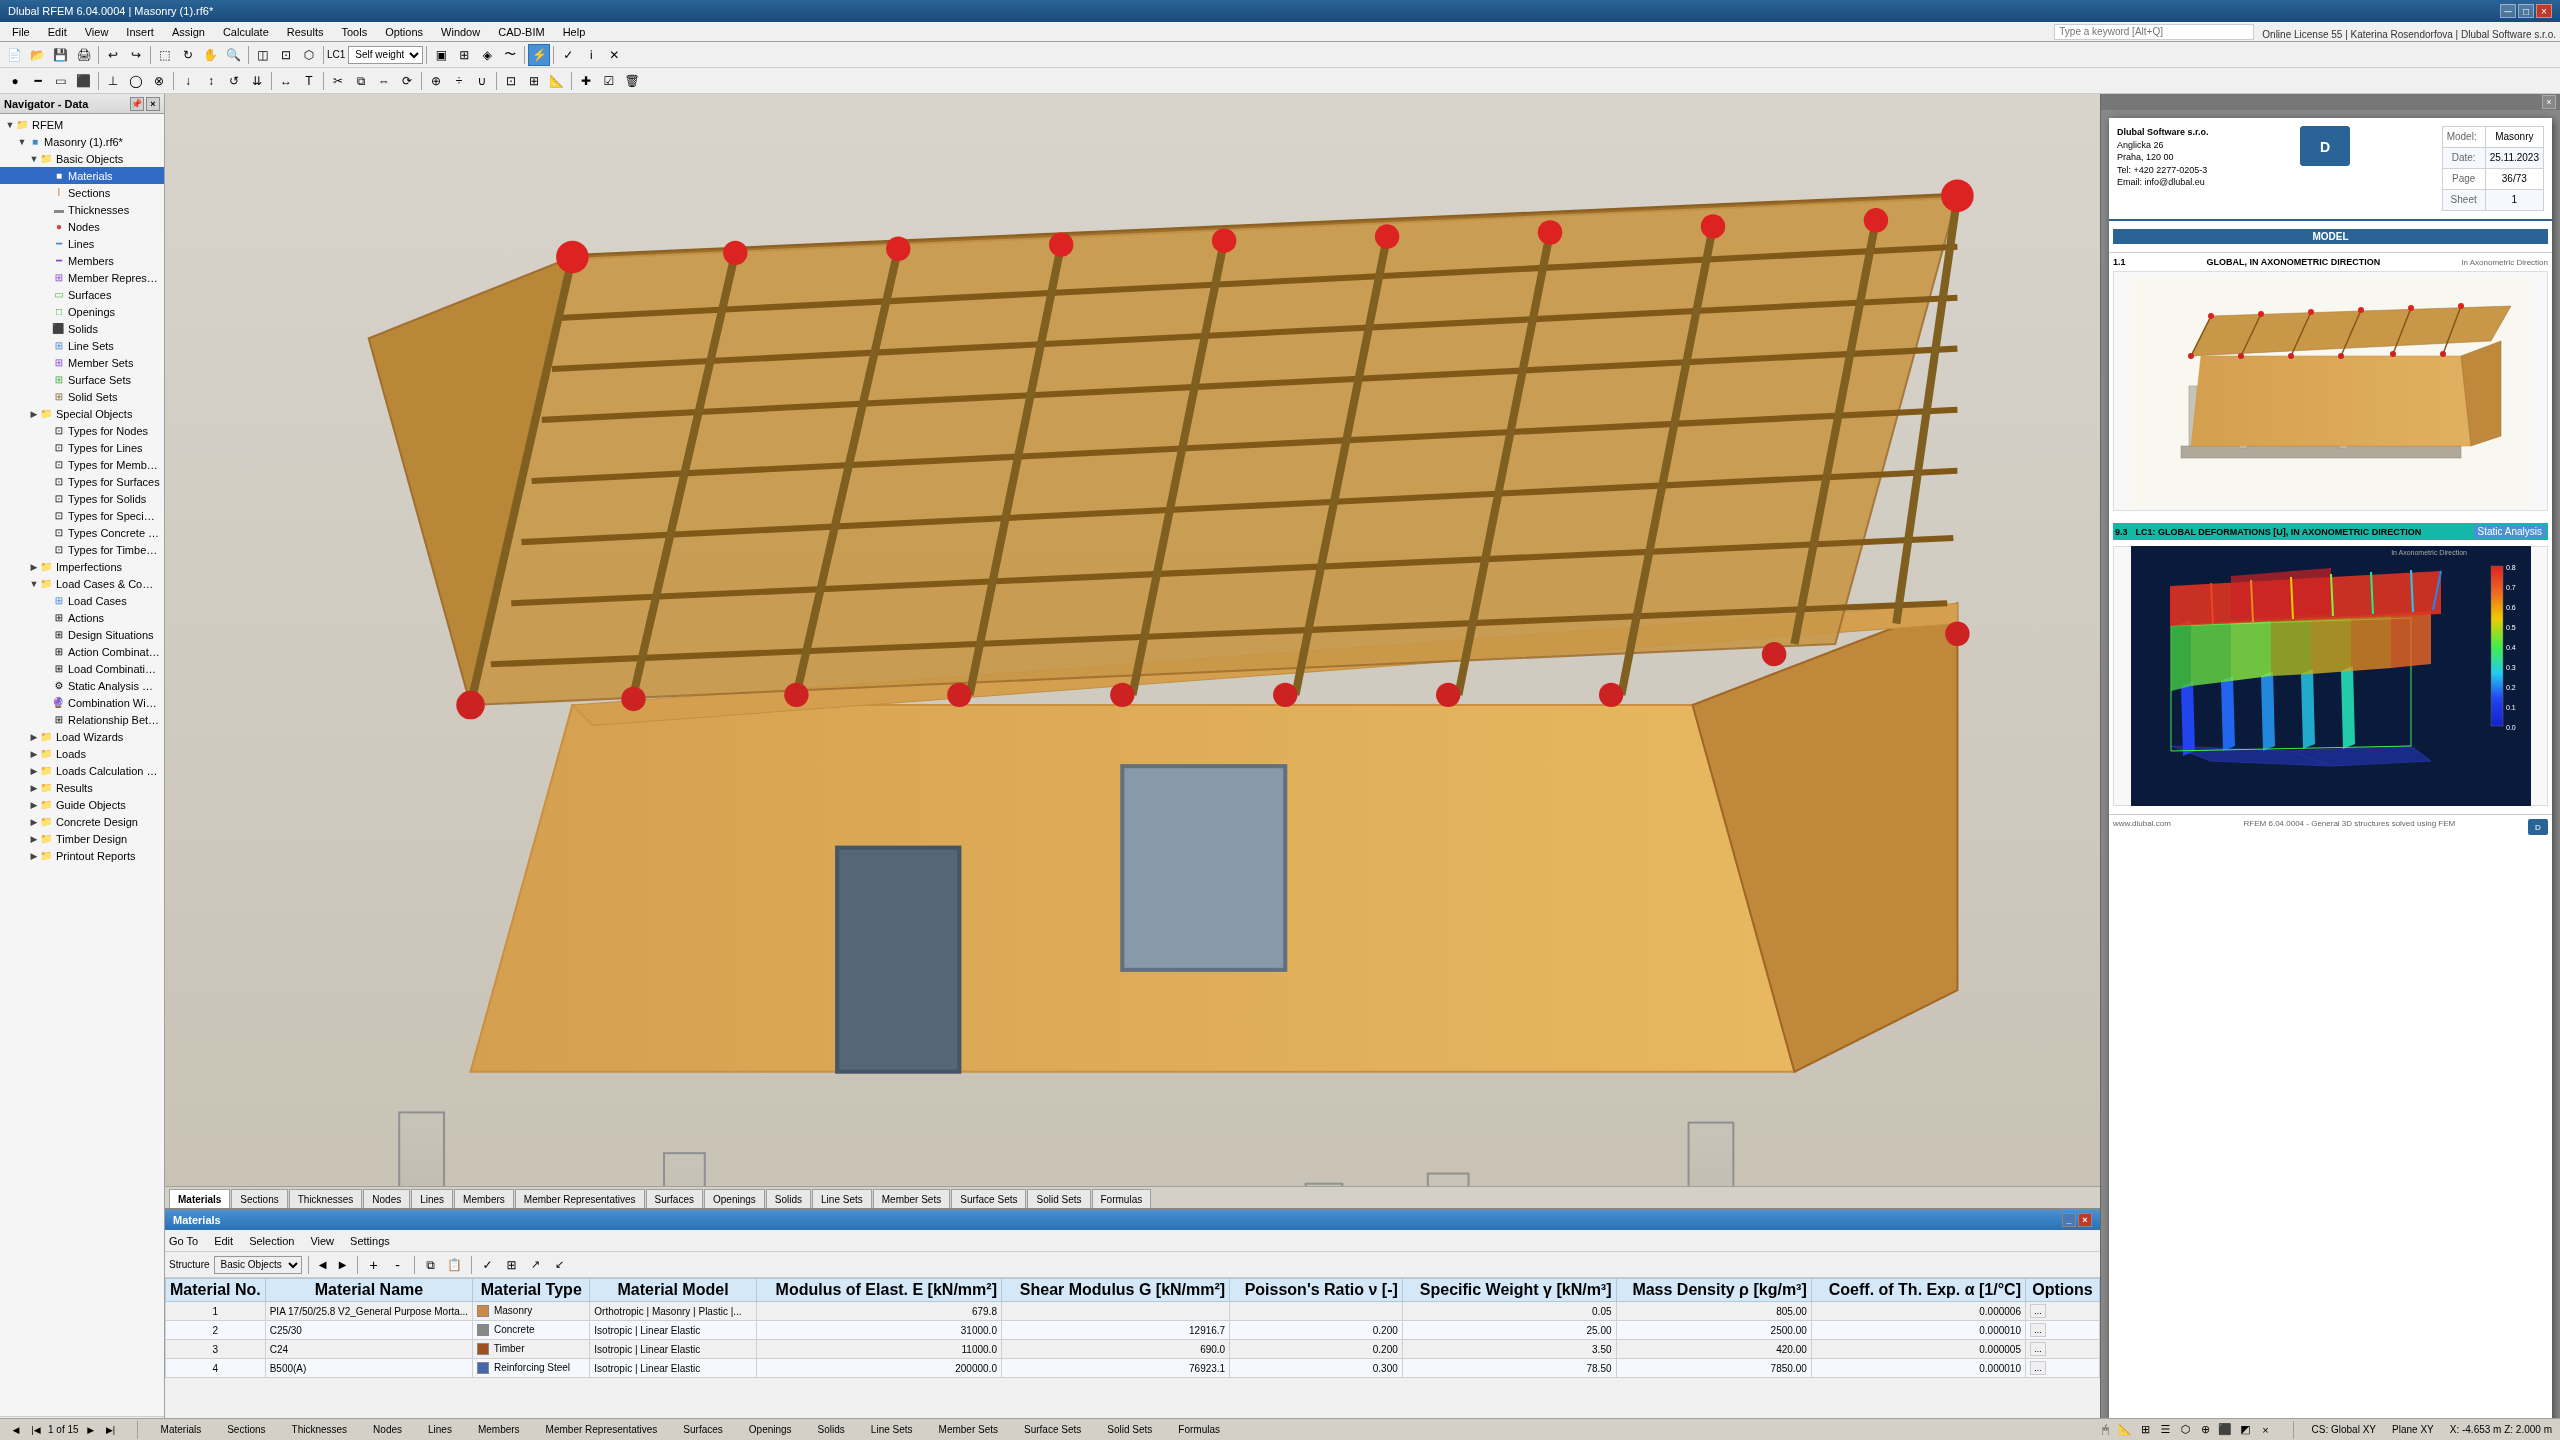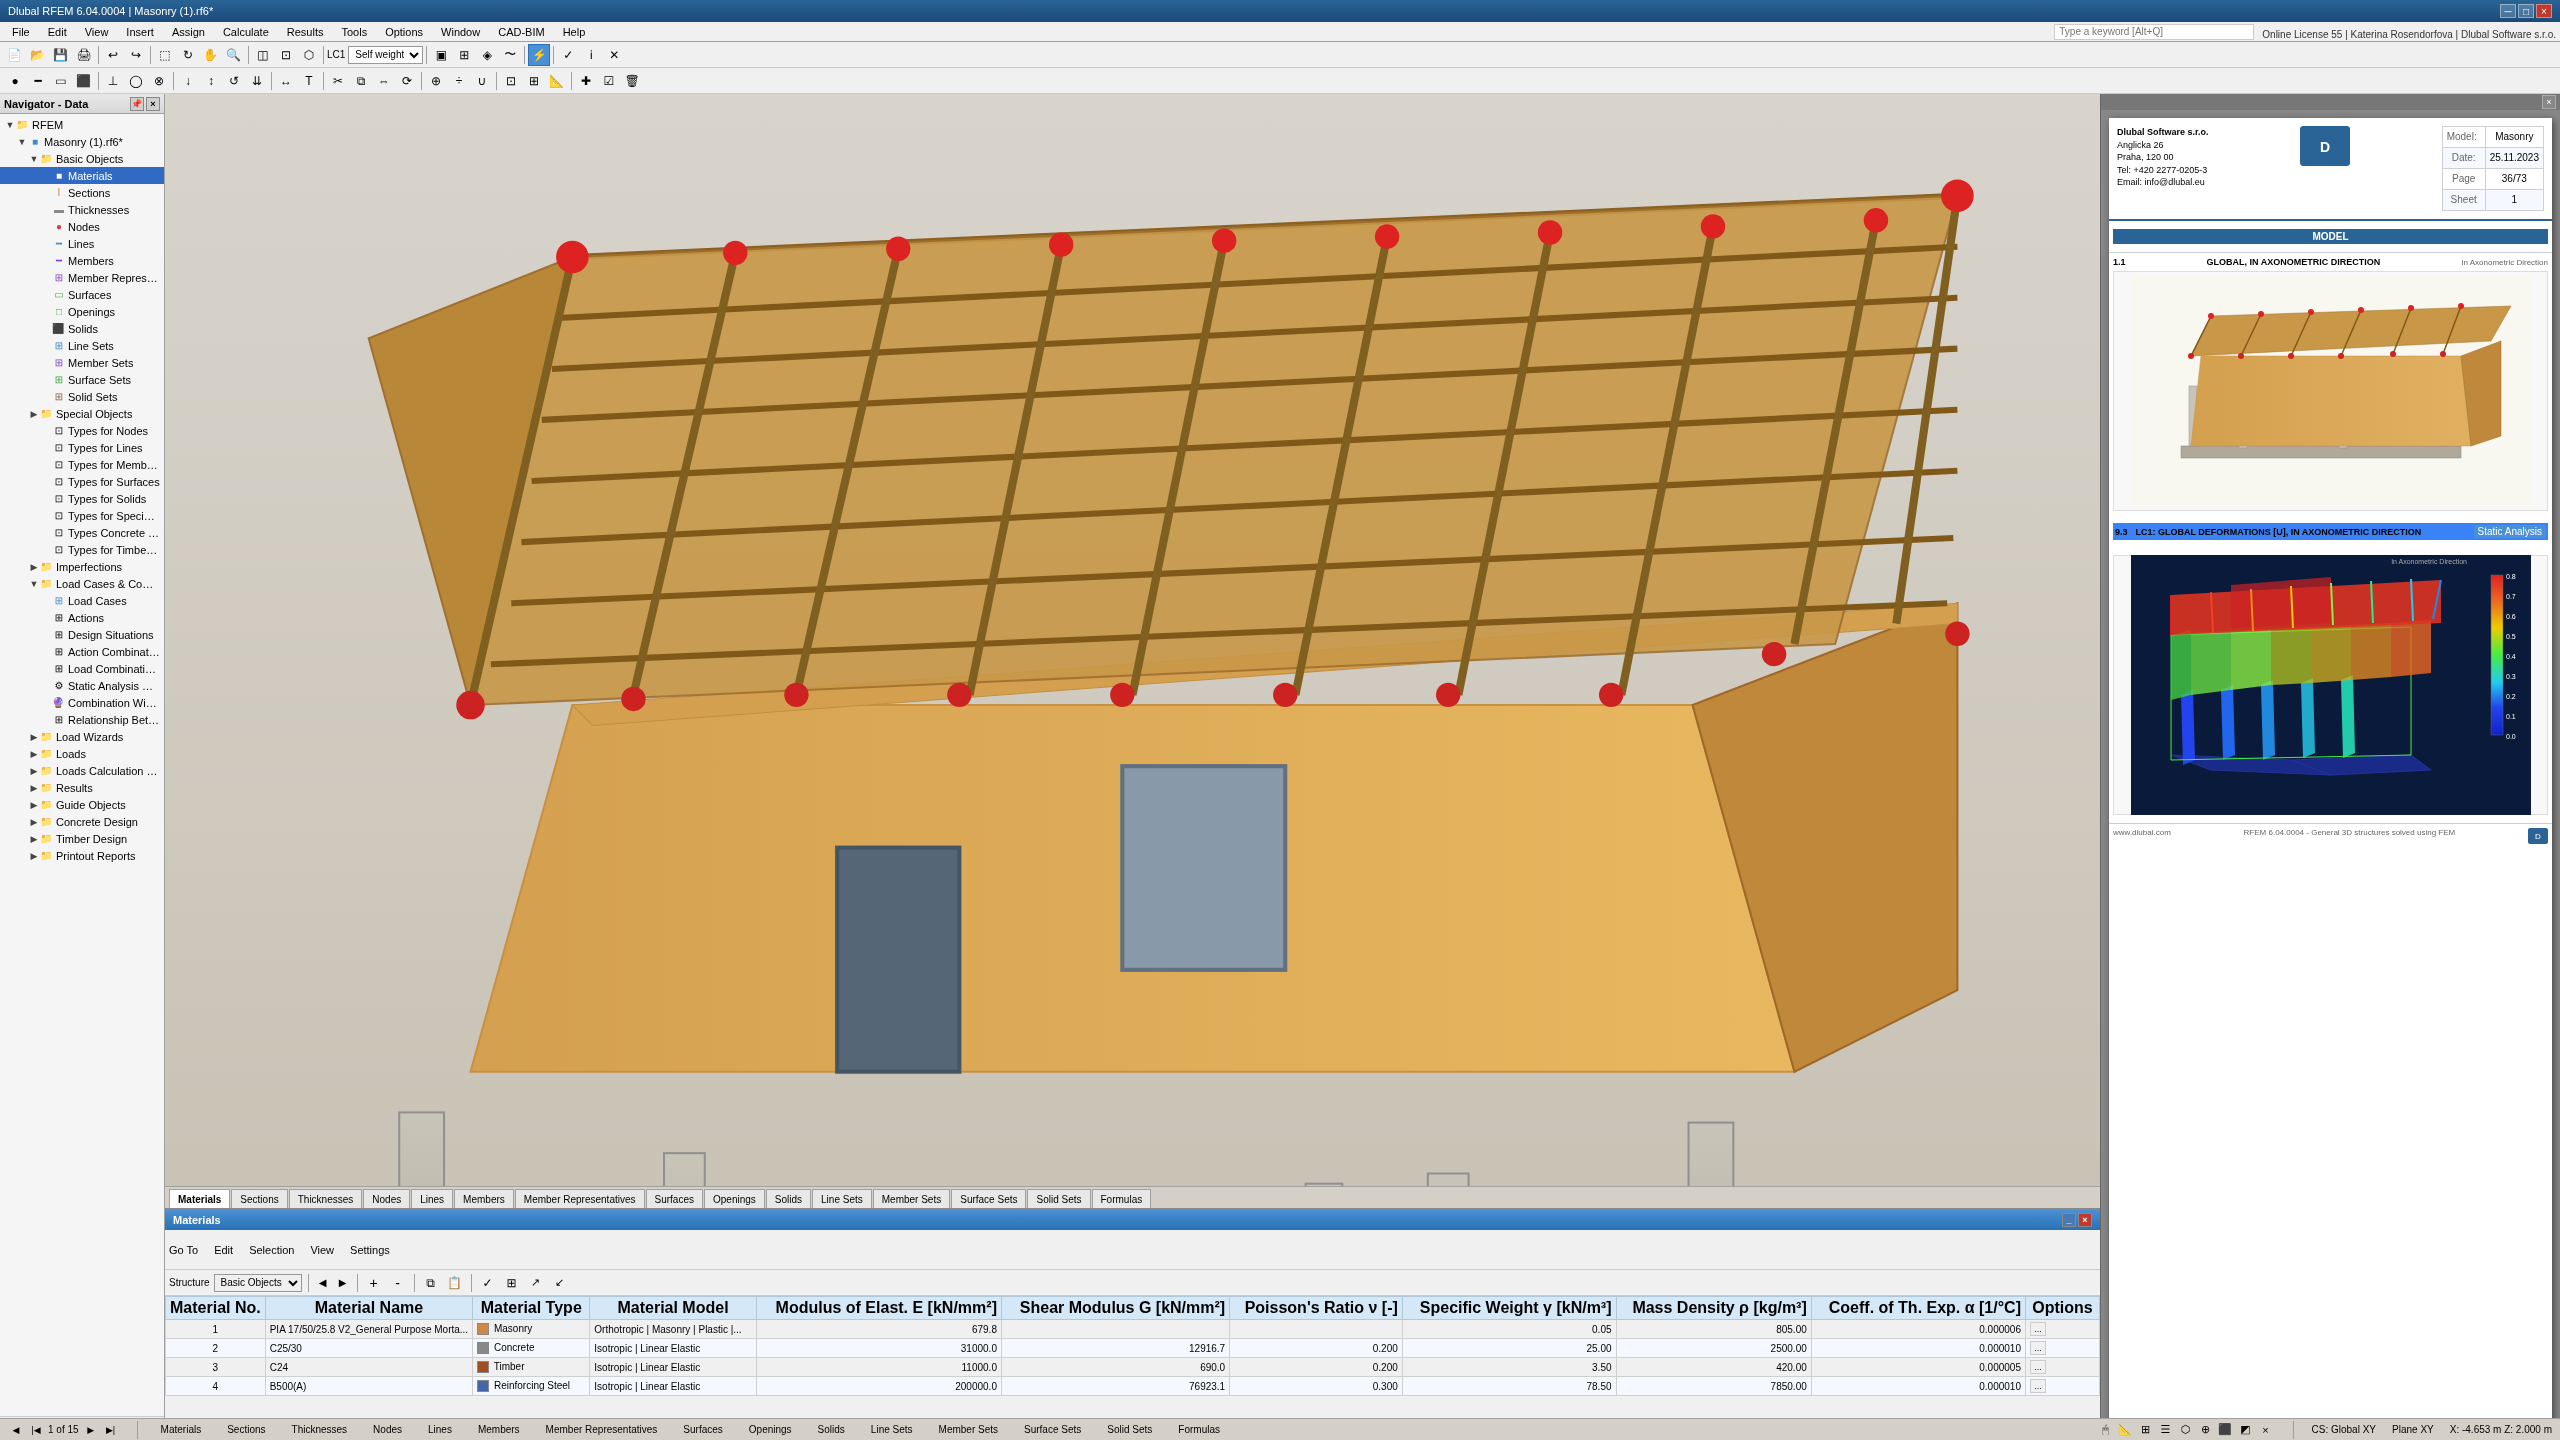--- a/index.html
+++ b/index.html
@@ -734,21 +734,21 @@
             <circle cx="110" cy="80" r="3" fill="#cc2222"></circle>
             <circle cx="160" cy="80" r="3" fill="#cc2222"></circle>
             <circle cx="210" cy="80" r="3" fill="#cc2222"></circle>
             <circle cx="262" cy="78" r="3" fill="#cc2222"></circle>
             <circle cx="312" cy="78" r="3" fill="#cc2222"></circle>
           </svg>
         </div>
       </div>
 
       <div style="padding:4px;">
-        <div style="display:flex;justify-content:space-between;align-items:center;margin-bottom:15px;background:#3b82f6;padding:2px;">
+        <div style="display:flex;justify-content:space-between;align-items:center;margin-bottom:6px;background:#14b8a6;padding:2px;">
           <span style="font-size:9px;font-weight:bold;">9.3</span>
           <span style="font-size:9px;font-weight:bold;flex:1;margin:0 8px;">LC1: GLOBAL DEFORMATIONS [U], IN AXONOMETRIC DIRECTION</span>
           <span style="font-size:10px;background:#4a90d4;color:white;padding:1px 4px;border-radius:2px;">Static Analysis</span>
         </div>
 
         <div class="print-diagram-area" style="height:260px;position:relative;">
           <svg viewBox="0 0 400 260" width="400" height="260">
             <rect width="400" height="260" fill="#0a1a3a"></rect>
 
             <defs>
@@ -840,21 +840,21 @@
 
 <div id="bottom-panel" style="position:absolute;bottom:22px;left:165px;right:460px;height:210px;background:#f0f0f0;border-top:2px solid #888;display:flex;flex-direction:column;">
   <div id="bottom-panel-header">
     <span style="font-size:11px;font-weight:bold;">Materials</span>
     <div style="display:flex;gap:2px;">
       <div class="panel-btn" style="background:#4a7ab4;">_</div>
       <div class="panel-btn" style="background:#c0392b;color:white;">×</div>
     </div>
   </div>
 
-  <div style="height:40px;background:#f0f0f0;border-bottom:1px solid #ccc;display:flex;align-items:center;padding:0 4px;gap:16px;">
+  <div style="height:22px;background:#f0f0f0;border-bottom:1px solid #ccc;display:flex;align-items:center;padding:0 4px;gap:16px;">
     <span class="bottom-menu">Go To</span>
     <span class="bottom-menu">Edit</span>
     <span class="bottom-menu">Selection</span>
     <span class="bottom-menu">View</span>
     <span class="bottom-menu">Settings</span>
   </div>
 
   <div style="height:26px;background:#f0f0f0;border-bottom:1px solid #ccc;display:flex;align-items:center;padding:0 4px;gap:4px;">
     <span style="font-size:10px;">Structure</span>
     <select style="height:18px;font-size:10px;border:1px solid #999;padding:0 2px;">

